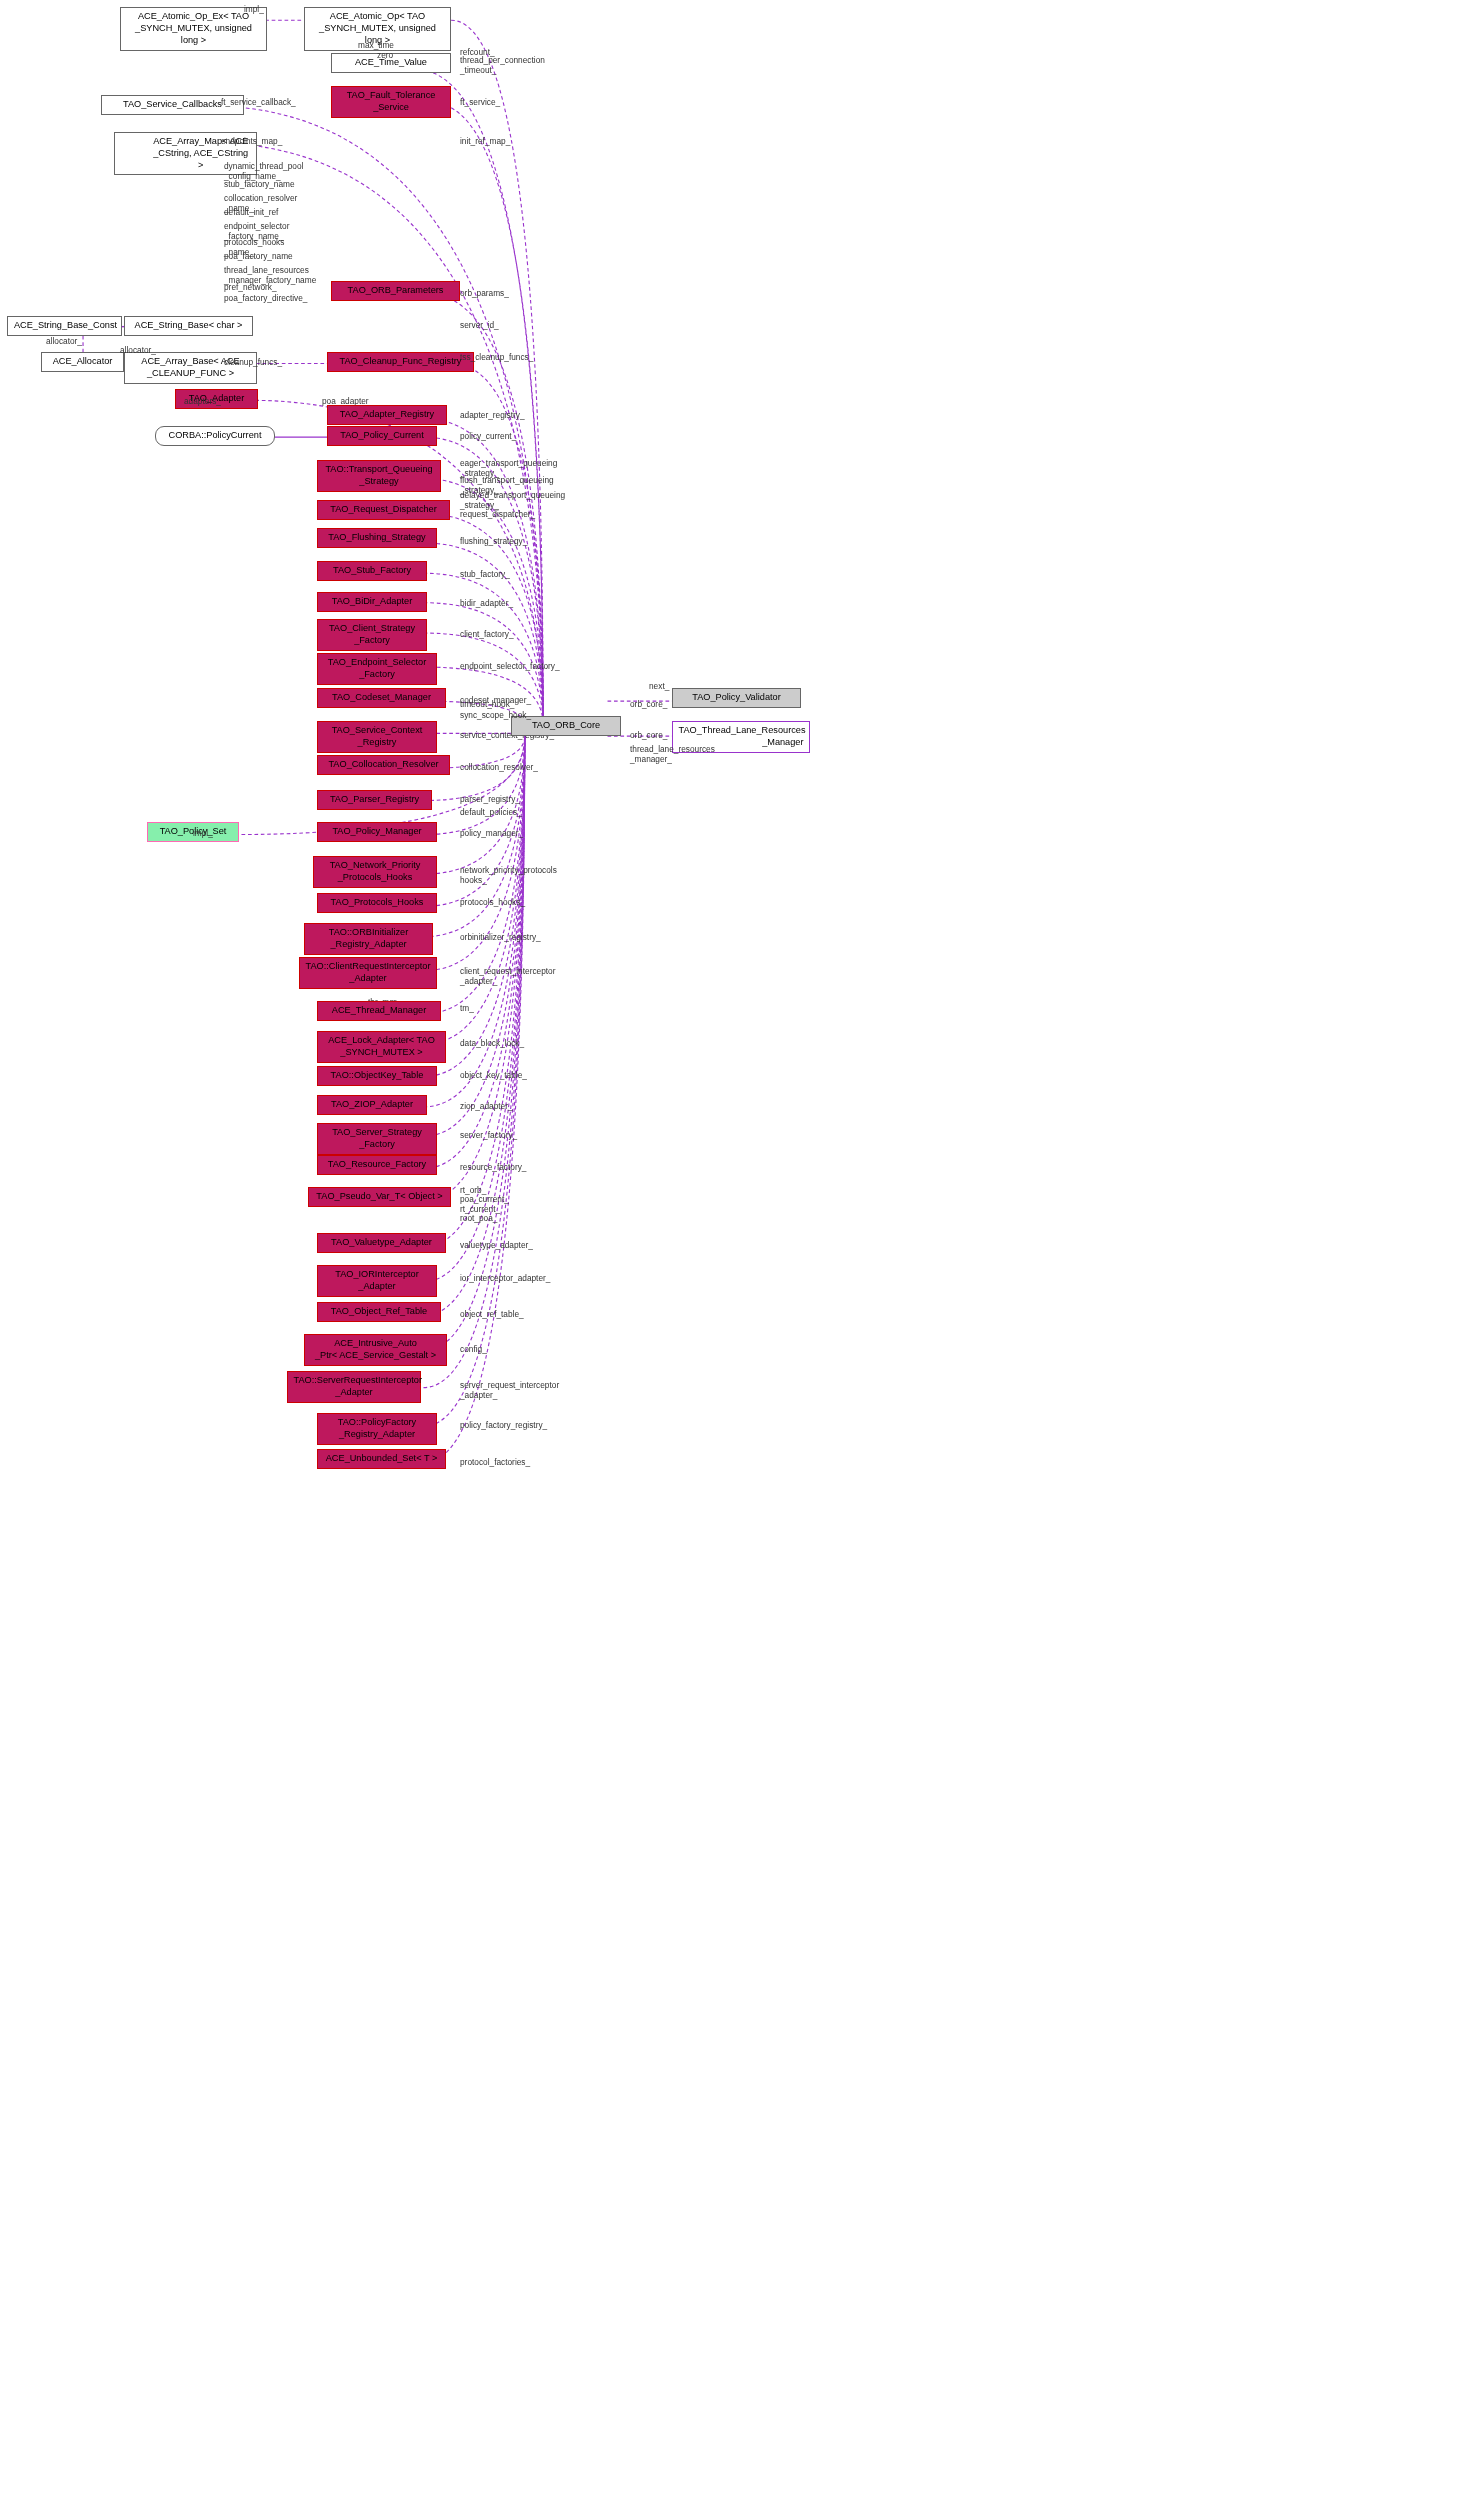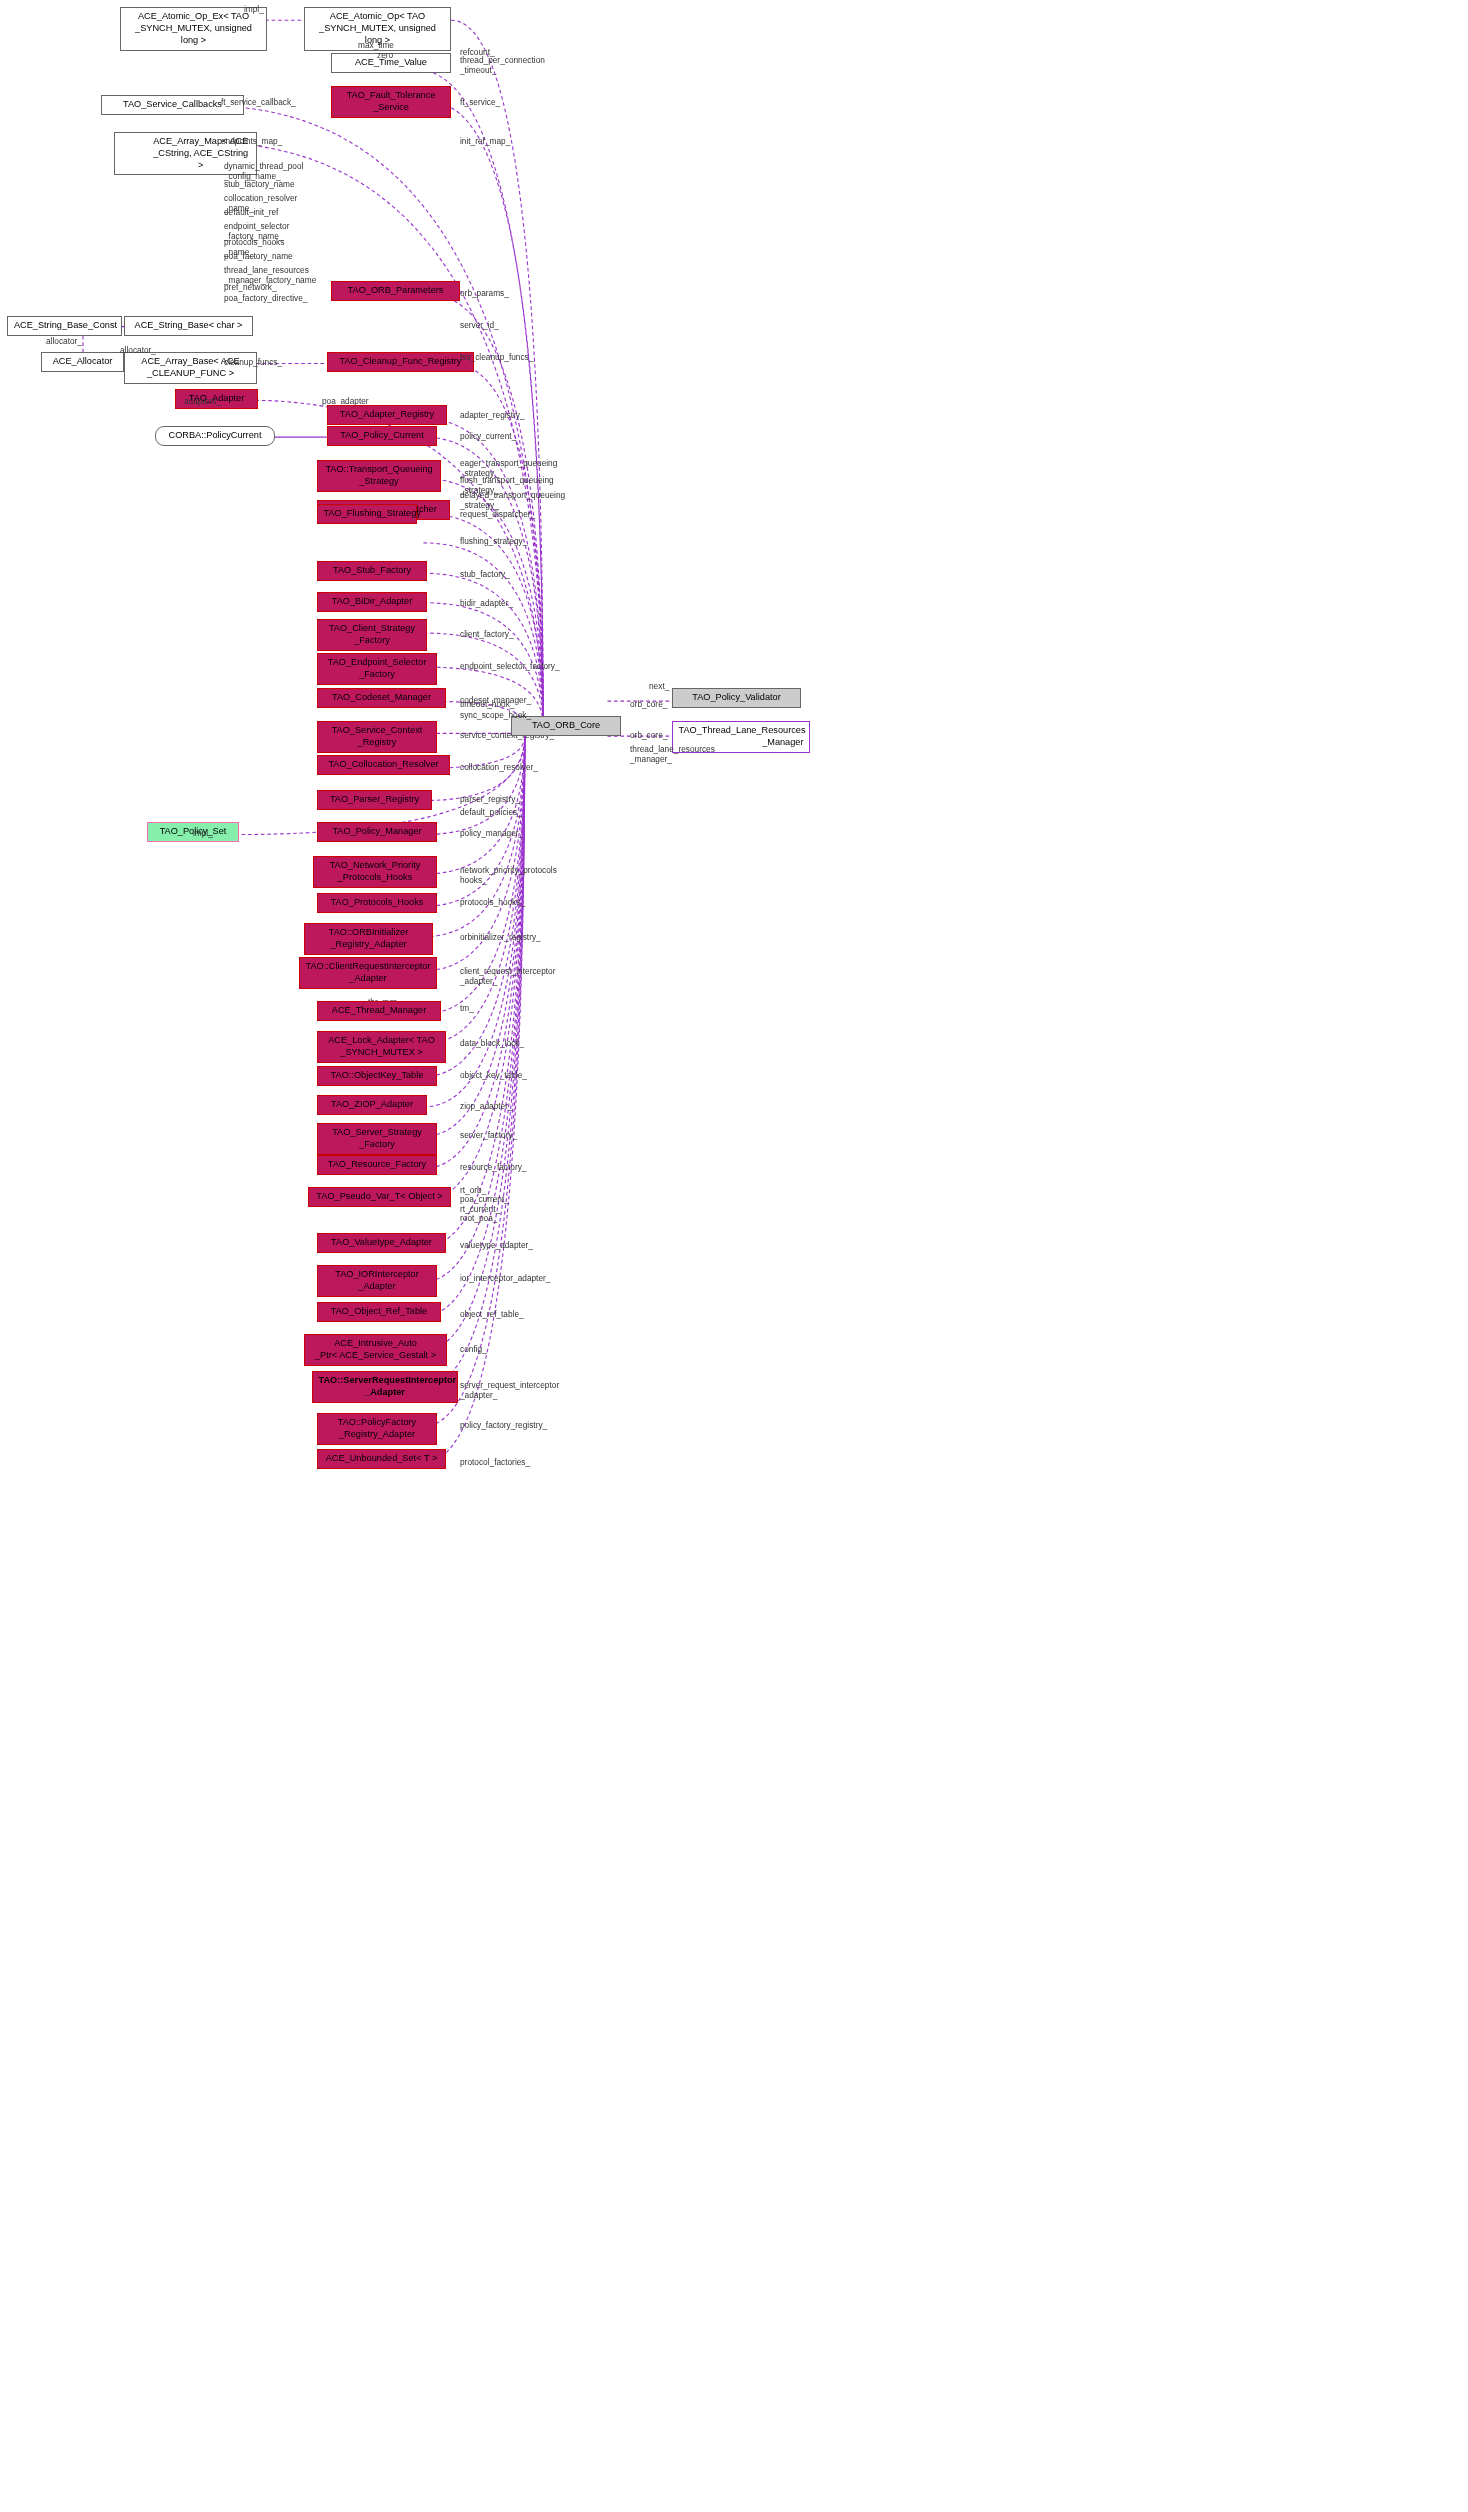--- a/index.html
+++ b/index.html
@@ -314,21 +314,21 @@
 <div class="edge-label" style="left:460px; top:475px; white-space:pre-line;">flush_transport_queueing
 _strategy_</div>
 <div class="edge-label" style="left:460px; top:490px; white-space:pre-line;">delayed_transport_queueing
 _strategy_</div>
 
 <div class="node red-border" style="left:317px; top:500px; width:133px;">
   <span>TAO_Request_Dispatcher</span>
 </div>
 <div class="edge-label" style="left:460px; top:509px;">request_dispatcher_</div>
 
-<div class="node red-border" style="left:317px; top:504px; width:100px;">
+<div class="node red-border" style="left:317px; top:528px; width:120px;">
   <span>TAO_Flushing_Strategy</span>
 </div>
 <div class="edge-label" style="left:460px; top:536px;">flushing_strategy_</div>
 
 <div class="node red-border" style="left:317px; top:561px; width:110px;">
   <span>TAO_Stub_Factory</span>
 </div>
 <div class="edge-label" style="left:460px; top:569px;">stub_factory_</div>
 
 <div class="node red-border" style="left:317px; top:592px; width:110px;">
@@ -483,21 +483,21 @@
   <span>TAO_Object_Ref_Table</span>
 </div>
 <div class="edge-label" style="left:460px; top:1309px;">object_ref_table_</div>
 
 <div class="node red-border" style="left:304px; top:1334px; width:143px;">
   <span style="white-space:pre-line;">ACE_Intrusive_Auto
 _Ptr&lt; ACE_Service_Gestalt &gt;</span>
 </div>
 <div class="edge-label" style="left:460px; top:1344px;">config_</div>
 
-<div class="node red-border" style="left:312px; top:1371px; width:146px;font-weight:bold;">
+<div class="node red-border" style="left:287px; top:1371px; width:134px;">
   <span style="white-space:pre-line;">TAO::ServerRequestInterceptor
 _Adapter</span>
 </div>
 <div class="edge-label" style="left:460px; top:1380px; white-space:pre-line;">server_request_interceptor
 _adapter_</div>
 
 <div class="node red-border" style="left:317px; top:1413px; width:120px;">
   <span style="white-space:pre-line;">TAO::PolicyFactory
 _Registry_Adapter</span>
 </div>

